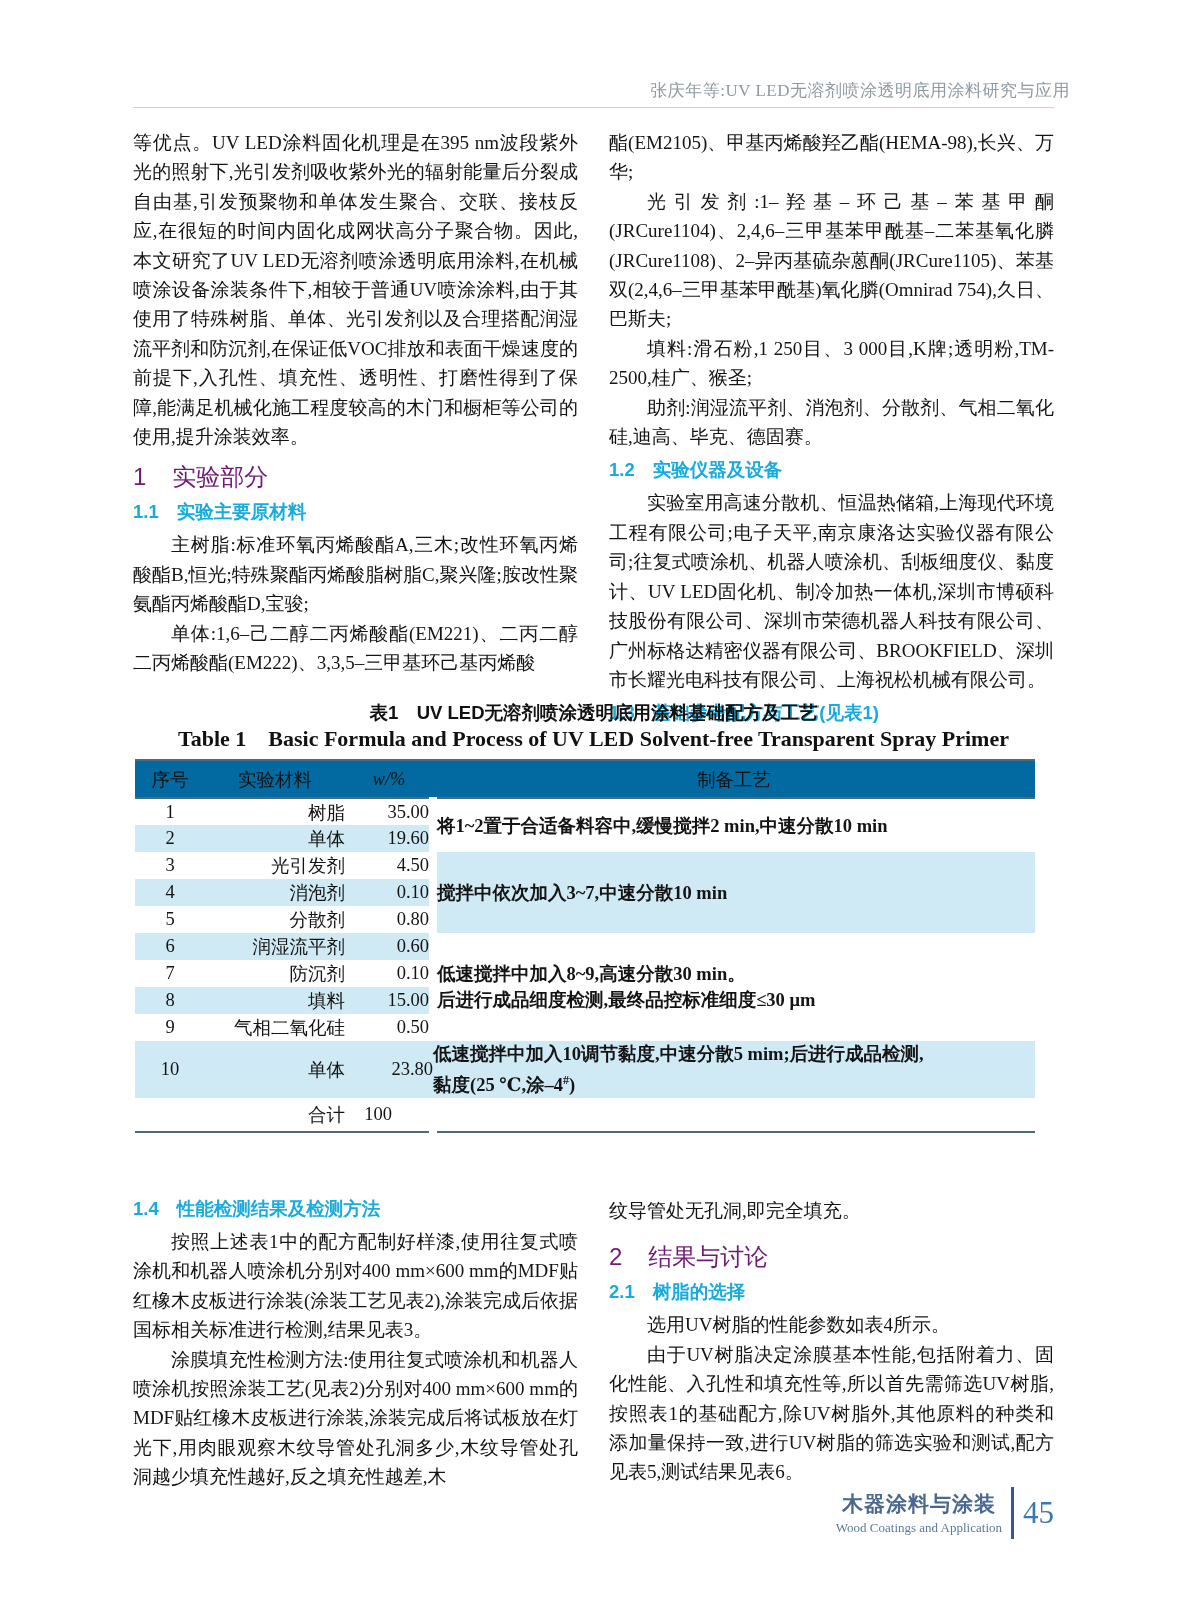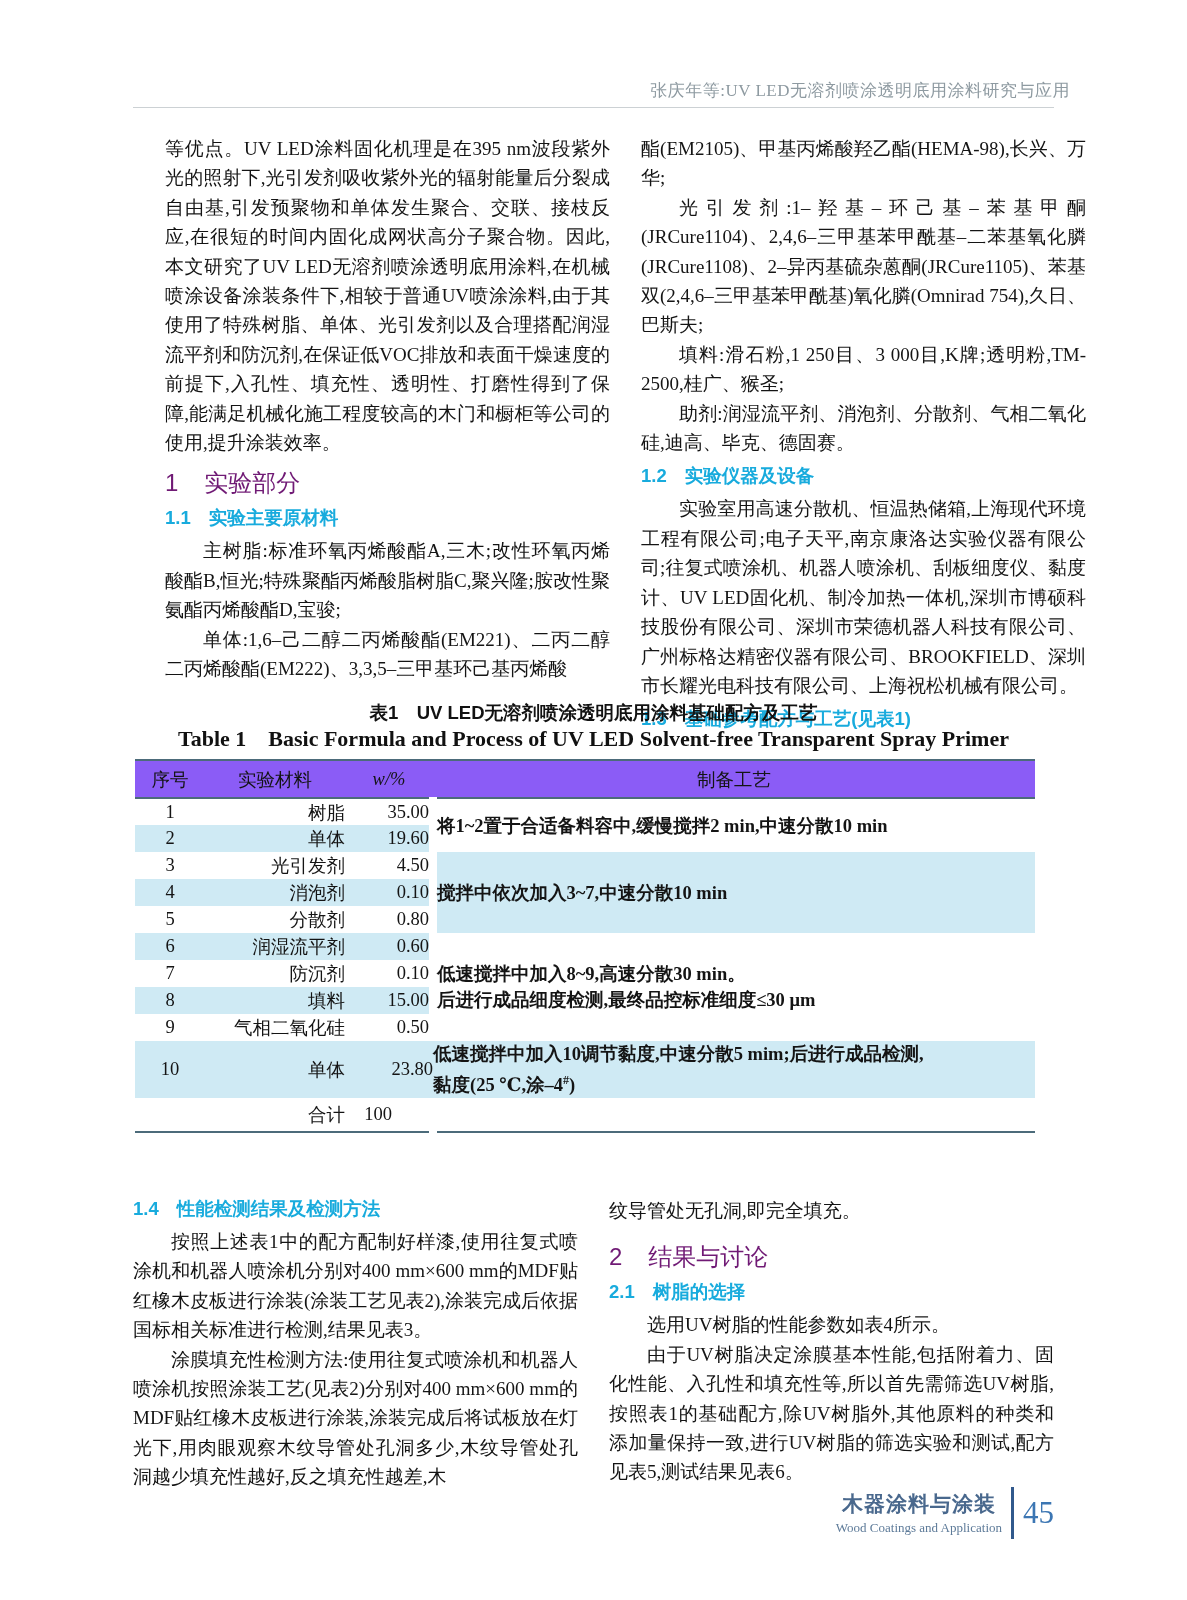--- a/index.html
+++ b/index.html
@@ -11,21 +11,21 @@
   }
   .running-head {
     position:absolute; top:79px; left:149px; width:921px;
     text-align:right; font-size:17px; color:#8e9aa1; letter-spacing:0.5px;
   }
   .head-rule {
     position:absolute; top:107px; left:133px; width:921px; height:1px;
     background:#ccd1d4;
   }
   .cols { position:absolute; left:133px; width:921px; display:flex; gap:31px; }
-  .cols-top { top:134px;margin-left:32px; }
+  .cols-top { top:128px; }
   .cols-bottom { top:1196px; }
   .col { flex:1; min-width:0; }
   p.body {
     font-size:19px; line-height:29.4px; text-align:justify;
     text-justify:inter-ideograph;
   }
   p.indent { text-indent:2em; }
   h2.sec {
     font-family:"Liberation Sans","DejaVu Sans",sans-serif;
     font-size:24px; font-weight:normal; color:#701a75;
@@ -47,21 +47,21 @@
   .tcap-en {
     text-align:center; font-family:"Liberation Serif","DejaVu Serif",serif;
     font-weight:bold; font-size:22px; line-height:25px; color:#111;
   }
   table.t1 {
     width:900px; margin:8px auto 0 2px; border-collapse:collapse;
     border-top:2.5px solid #4c6b7a; border-bottom:2.5px solid #4c6b7a;
     font-size:18.5px;
   }
   table.t1 thead th {
-    background:#8b5cf6; border-bottom:2.5px solid #4c6b7a;
+    background:#0369a1; border-bottom:2.5px solid #4c6b7a;
     font-weight:normal; height:38px; text-align:center;
   }
   table.t1 td { height:27px; padding:0; vertical-align:middle; }
   col.c-no  { width:70px; }
   col.c-mat { width:140px; }
   col.c-w   { width:88px; }
   td.no  { text-align:center; }
   td.mat { text-align:right; padding-left:20px;margin-top:24px; }
   td.w   { text-align:right; padding-right:20px; }
   th.w-h { font-style:italic; }

